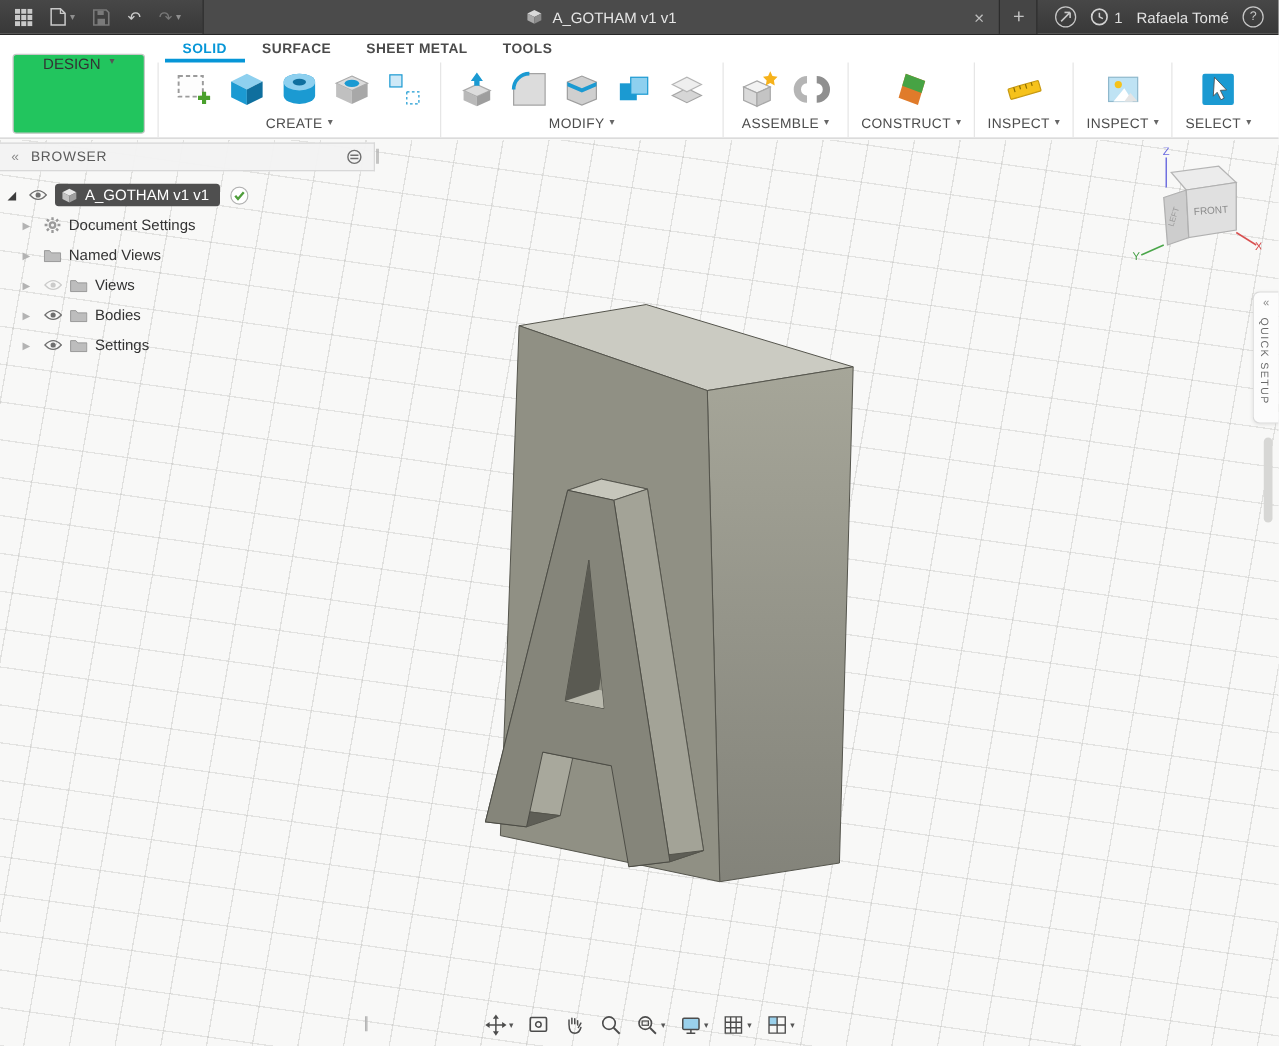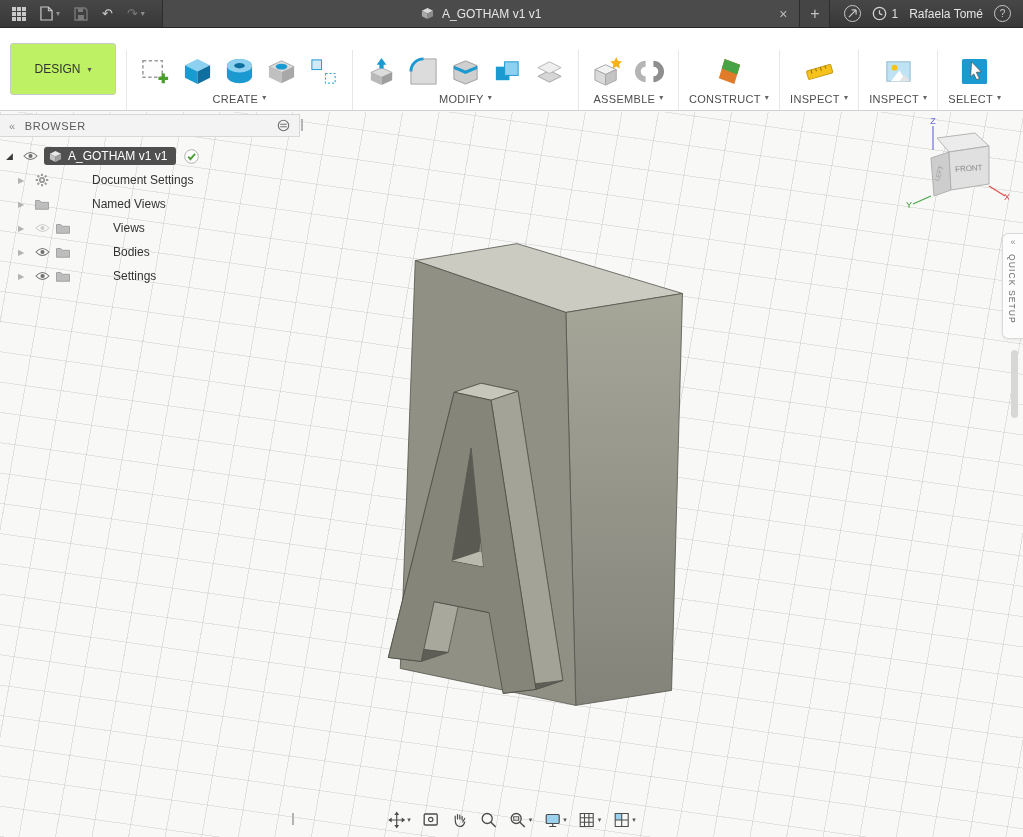--- a/index.html
+++ b/index.html
@@ -30,23 +30,23 @@
   .doc-close { position:absolute; right:12px; top:50%; transform:translateY(-50%); font-size:14px; color:#bdbdbd; cursor:pointer; }
   .newtab-btn { width:30px; background:#454545; border-right:1px solid #2c2c2c; display:flex; align-items:center; justify-content:center; font-size:16px; color:#c2c2c2; cursor:pointer; }
   .tb-right { display:flex; align-items:center; gap:11px; padding:0 12px 0 14px; }
   .round-icon { width:17px; height:17px; border:1.4px solid #c7c7c7; border-radius:50%; display:flex; align-items:center; justify-content:center; color:#c7c7c7; font-size:10px; cursor:pointer; }
   .job-btn { display:flex; align-items:center; gap:4px; font-size:12px; color:#dcdcdc; cursor:pointer; }
   .user-name { font-size:12px; color:#e4e4e4; }
 
   
   .ribbon { position:absolute; top:28px; left:0; right:0; height:83px; background:#ffffff; border-bottom:1px solid #d0d0d0; z-index:35; }
   .design-btn {
-    position:absolute; left:10px; top:15px; width:106px; height:52px;
-    border:1px solid #c8c8c8; border-radius:3px; background:#bef264;
-    display:flex; align-items:center; justify-content:center; gap:7px;
+    position:absolute; left:10px; top:15px; width:106px; height:64px;
+    border:1px solid #c8c8c8; border-radius:3px; background:#22c55e;
+    display:flex; align-items:flex-start; justify-content:center; gap:7px;
     font-size:12px; color:#333; cursor:pointer;
   }
   .design-btn .tb-caret { color:#555; }
   .ribbon-tabs { position:absolute; left:132px; top:0; height:22px; display:flex; }
   .rtab { padding:5px 14px 0; font-size:11px; font-weight:bold; letter-spacing:.4px; color:#4a4a4a; border-bottom:3px solid transparent; cursor:pointer; }
   .rtab.active { color:#0696d7; border-bottom-color:#0696d7; }
   .ribbon-groups { position:absolute; left:126px; top:22px; right:0; bottom:0; display:flex; border-left:1px solid #e6e6e6; }
   .rgroup { display:flex; flex-direction:column; align-items:center; padding:1px 10px 0; border-right:1px solid #e6e6e6; }
   .rgroup:last-child { border-right:none; }
   .rg-icons { flex:1; display:flex; align-items:center; gap:5px; }
@@ -76,21 +76,21 @@
   .bh-collapse { color:#8a8a8a; font-size:11px; cursor:pointer; }
   .bh-gear { margin-left:auto; cursor:pointer; display:flex; }
   .browser-tree { padding:7px 0 0 4px; font-size:12px; color:#333; }
   .tree-row { display:flex; align-items:center; height:24px; gap:6px; padding-left:2px; cursor:pointer; }
   .tree-row.child { padding-left:14px; }
   .tw-root { font-size:9px; color:#3c3c3c; width:11px; }
   .tw { font-size:8px; color:#b3b3b3; width:11px; }
   .root-pill { display:flex; align-items:center; gap:6px; background:#4f4f4f; color:#fff; border-radius:3px; padding:2px 9px 2px 5px; }
   .check-badge { display:flex; margin-left:2px; }
   .eye-off { opacity:.32; }
-  .row-label { color:#333;margin-left:37px; }
+  .row-label { color:#333; }
 
   
   .viewcube { position:absolute; top:6px; right:14px; width:104px; height:108px; cursor:pointer; }
 
   
   .quick-setup {
     position:absolute; right:0; top:121px; width:21px; height:106px;
     background:#fcfcfc; border:1px solid #dadada; border-right:none;
     border-radius:6px 0 0 6px; box-shadow:0 1px 3px rgba(0,0,0,.08); cursor:pointer;
   }
@@ -191,20 +191,26 @@
     <div class="round-icon">?</div>
   </div>
 </header>
 
 <div class="ribbon">
   <div class="design-btn">
     <span>DESIGN</span>
     <span class="tb-caret">▾</span>
   </div>
 
+  <nav class="ribbon-tabs">
+    <div class="rtab active">SOLID</div>
+    <div class="rtab">SURFACE</div>
+    <div class="rtab">SHEET METAL</div>
+    <div class="rtab">TOOLS</div>
+  </nav>
 
   <div class="ribbon-groups">
 
     <div class="rgroup">
       <div class="rg-icons">
         <div class="rg-icon">
           <svg viewBox="0 0 32 32">
               <rect x="3" y="5" width="20" height="17" fill="#fdfdfd" stroke="#9b9b9b" stroke-width="1.6" stroke-dasharray="3.5 2.5"></rect>
               <path d="M24 18 v10 M19 23 h10" stroke="#4aa02c" stroke-width="3.4" fill="none"></path>
             </svg>

